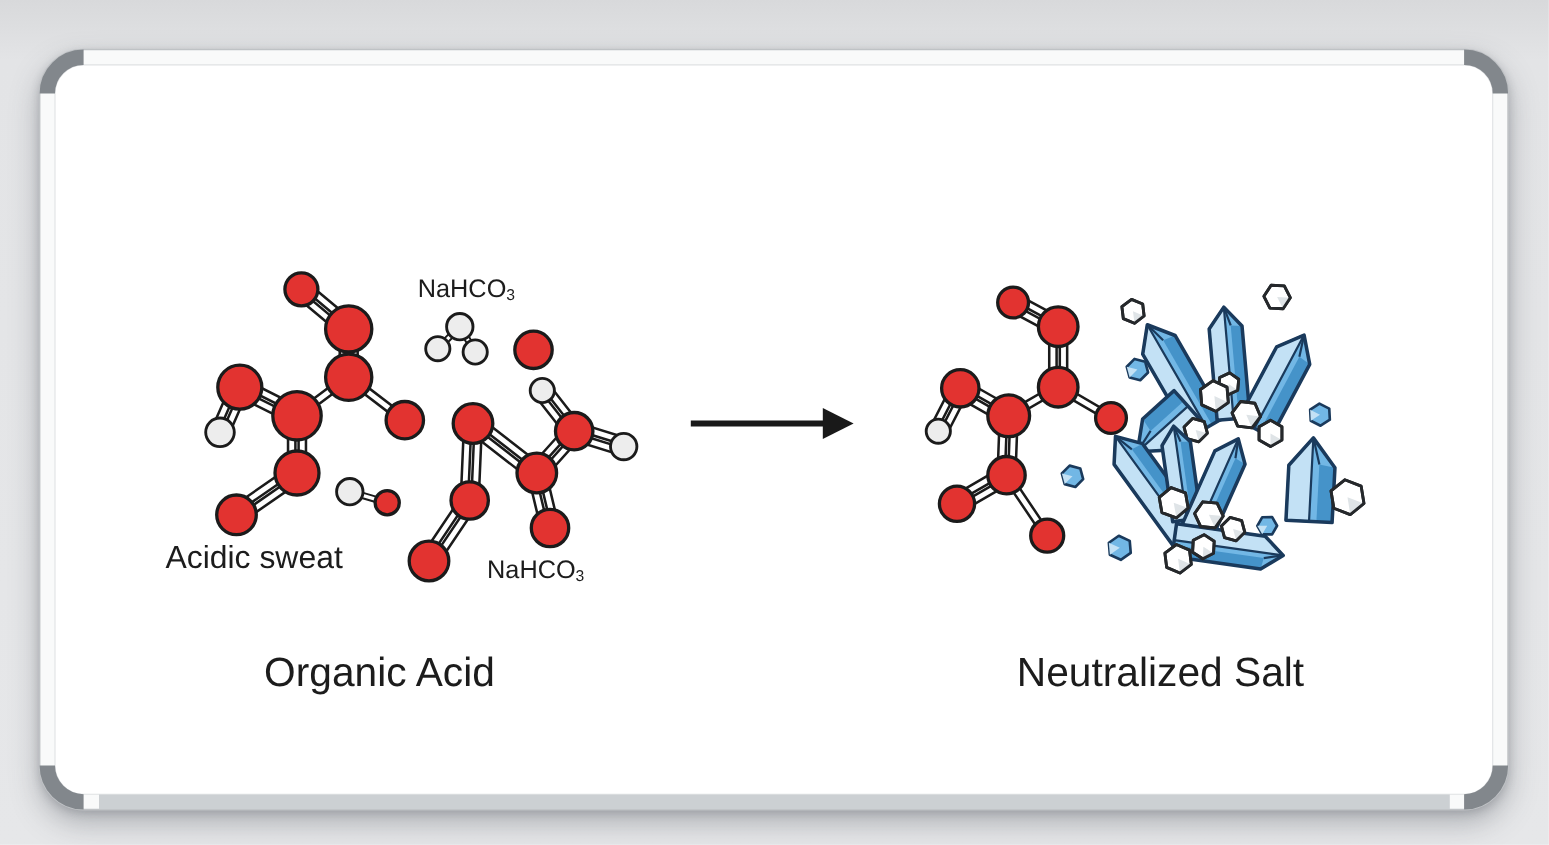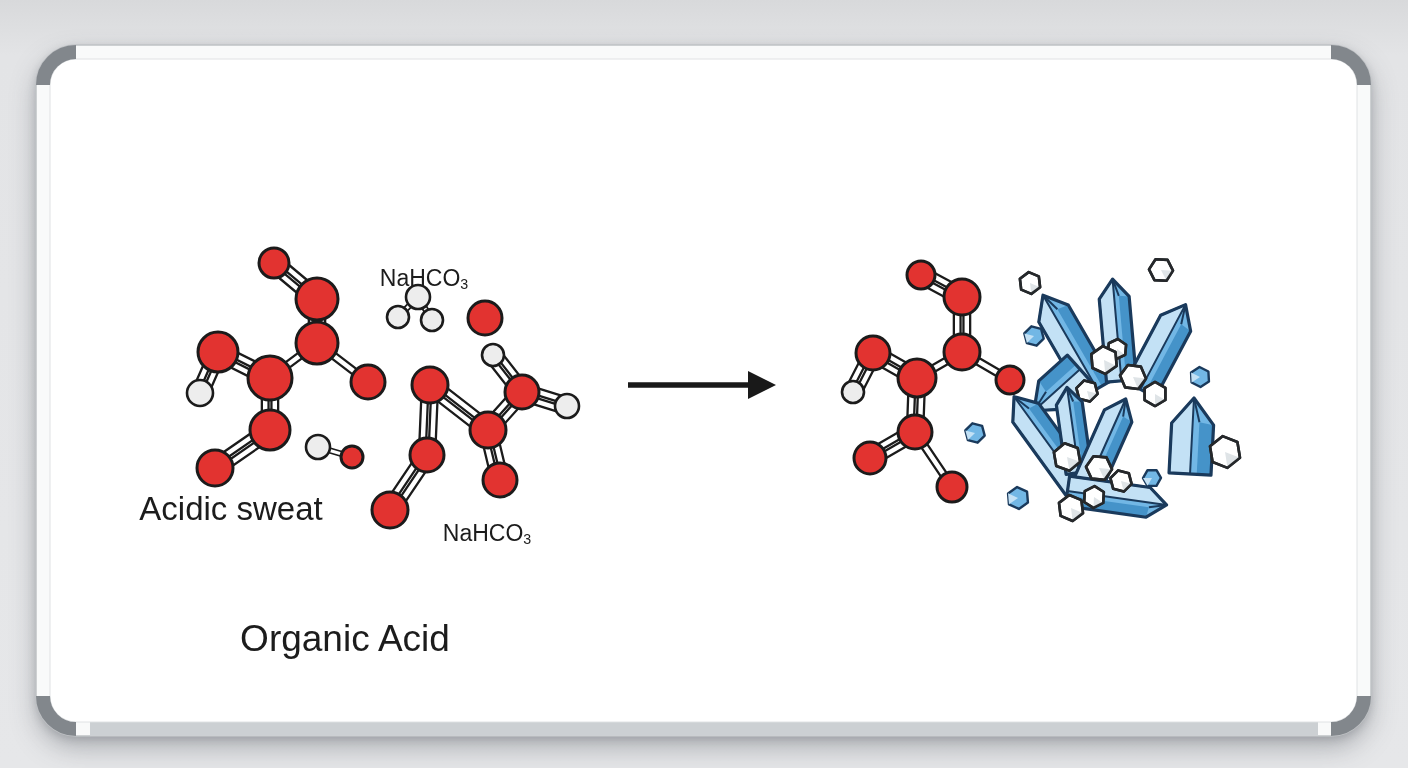--- a/index.html
+++ b/index.html
@@ -12,22 +12,22 @@
   }
   .stage{position:absolute;inset:0;}
   .board-shadow{
     position:absolute;left:36px;top:45px;width:1335px;height:691px;border-radius:40px;
     box-shadow:0 12px 26px rgba(70,75,82,.35), 0 3px 8px rgba(70,75,82,.22);
   }
   svg.canvas{position:absolute;left:0;top:0;}
   .lbl{position:absolute;transform:translateX(-50%);white-space:pre;line-height:1.12;}
   .equation{font-size:45px;}
   .label-big{font-size:37px;}
-  .label-med{font-size:33px;}
-  .label-small{font-size:23px;margin-top:16px;}
+  .label-med{font-size:29px;}
+  .label-small{font-size:23px;}
   .sb{font-size:.62em;position:relative;top:.22em;}
   .eq-arrow{display:inline-block;vertical-align:6px;margin:0 12px 0 14px;}
 </style>
 </head>
 <body>
 
 <div class="stage">
 
   <div class="board-shadow"></div>
 
@@ -341,16 +341,17 @@
       </g>
   </svg>
 
 
   <div class="lbl label-small" style="left:424px;top:250px;"><span>NaHCO</span><span class="sb">3</span></div>
 
   <div class="lbl label-med" style="left:231px;top:491px;"><span>Acidic sweat</span></div>
 
   <div class="lbl label-small" style="left:487px;top:505px;"><span>NaHCO</span><span class="sb">3</span></div>
 
-  <div class="lbl label-big" style="left:345px;top:591px;margin-top:27px;"><span>Organic Acid</span></div>
-
+  <div class="lbl label-big" style="left:345px;top:591px;"><span>Organic Acid</span></div>
+
+  <div class="lbl label-big" style="left:1055px;top:591px;"><span>Neutralized Salt</span></div>
 
 </div>
 
 </body></html>

